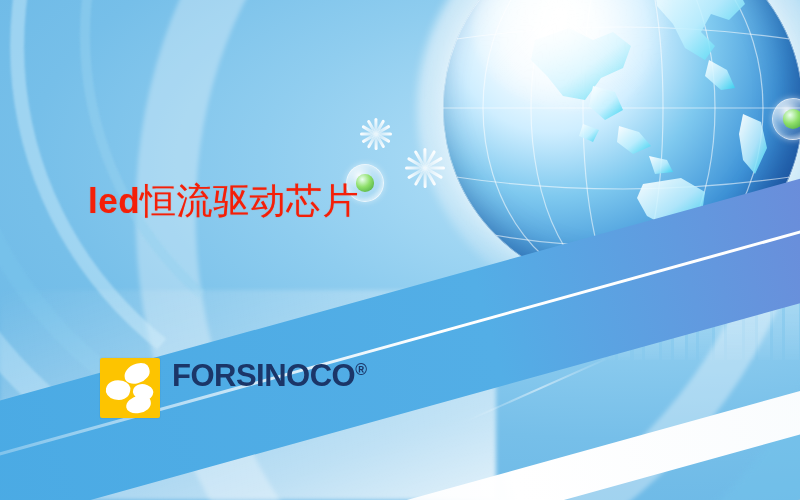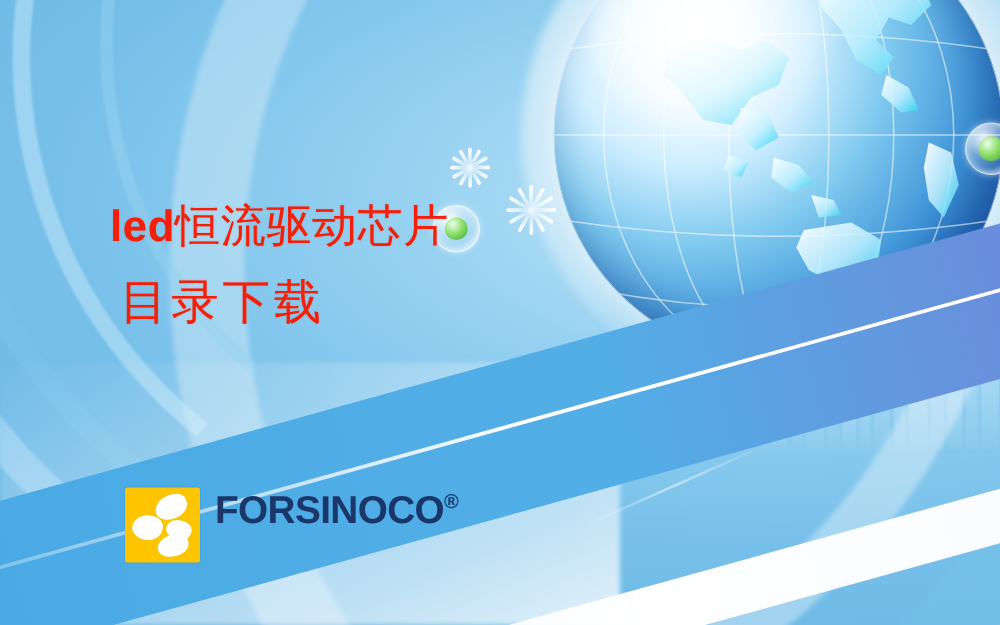--- a/index.html
+++ b/index.html
@@ -155,36 +155,37 @@
     color:#f41f08;
     line-height:1.06;
     text-shadow:0 0 1px rgba(255,60,20,.5);
     white-space:nowrap;
   }
   .headline .line1{
     display:block;
     font-family:"Liberation Serif","DejaVu Serif",serif;
     font-size:36px;
     letter-spacing:.5px;
+    margin-top:20px;
   }
   .headline .line1 .lat{
     font-family:"Liberation Sans","DejaVu Sans",sans-serif;
     font-weight:700;
     font-size:35px;
   }
   .headline .line2{
     display:block;
     margin-top:22px;margin-left:8px;
     font-family:"Liberation Serif","DejaVu Serif",serif;
     font-size:38px;
     letter-spacing:3px;
   }
 
   
-  .logo{position:absolute;left:68px;top:390px;display:flex;align-items:flex-start;gap:12px;padding-left:32px;}
+  .logo{position:absolute;left:68px;top:358px;display:flex;align-items:flex-start;gap:12px;padding-left:32px;}
   .logo-mark{
     width:60px;height:60px;background:#fdc400;border-radius:2px;
     position:relative;flex:none;
     box-shadow:0 0 0 1px rgba(0,0,0,.03);
   }
   .logo-mark .petal{position:absolute;background:#ffffff;border-radius:60% 40% 55% 45%;}
   .logo-text{padding-top:2px;}
   .logo-name{
     font-family:"Liberation Sans","DejaVu Sans",sans-serif;
     font-weight:700;
@@ -339,21 +340,20 @@
   </div>
 
   <div class="band band-soft"></div>
   <div class="band band-blue"></div>
   <div class="band band-white-thin"></div>
   <div class="band band-white-wide"></div>
   <div class="band band-steel"></div>
 
   <div class="headline">
     <span class="line1"><span class="lat">led</span><span>恒流驱动芯片</span></span>
-    <span class="line2">目录下载</span>
   </div>
 
   <div class="logo">
     <div class="logo-mark">
       <span class="petal" style="left:24px;top:6px;width:26px;height:19px;transform:rotate(-16deg)"></span>
       <span class="petal" style="left:6px;top:22px;width:24px;height:20px;transform:rotate(14deg)"></span>
       <span class="petal" style="left:33px;top:26px;width:20px;height:16px;transform:rotate(24deg)"></span>
       <span class="petal" style="left:26px;top:38px;width:25px;height:17px;transform:rotate(-8deg)"></span>
     </div>
     <div class="logo-text">

